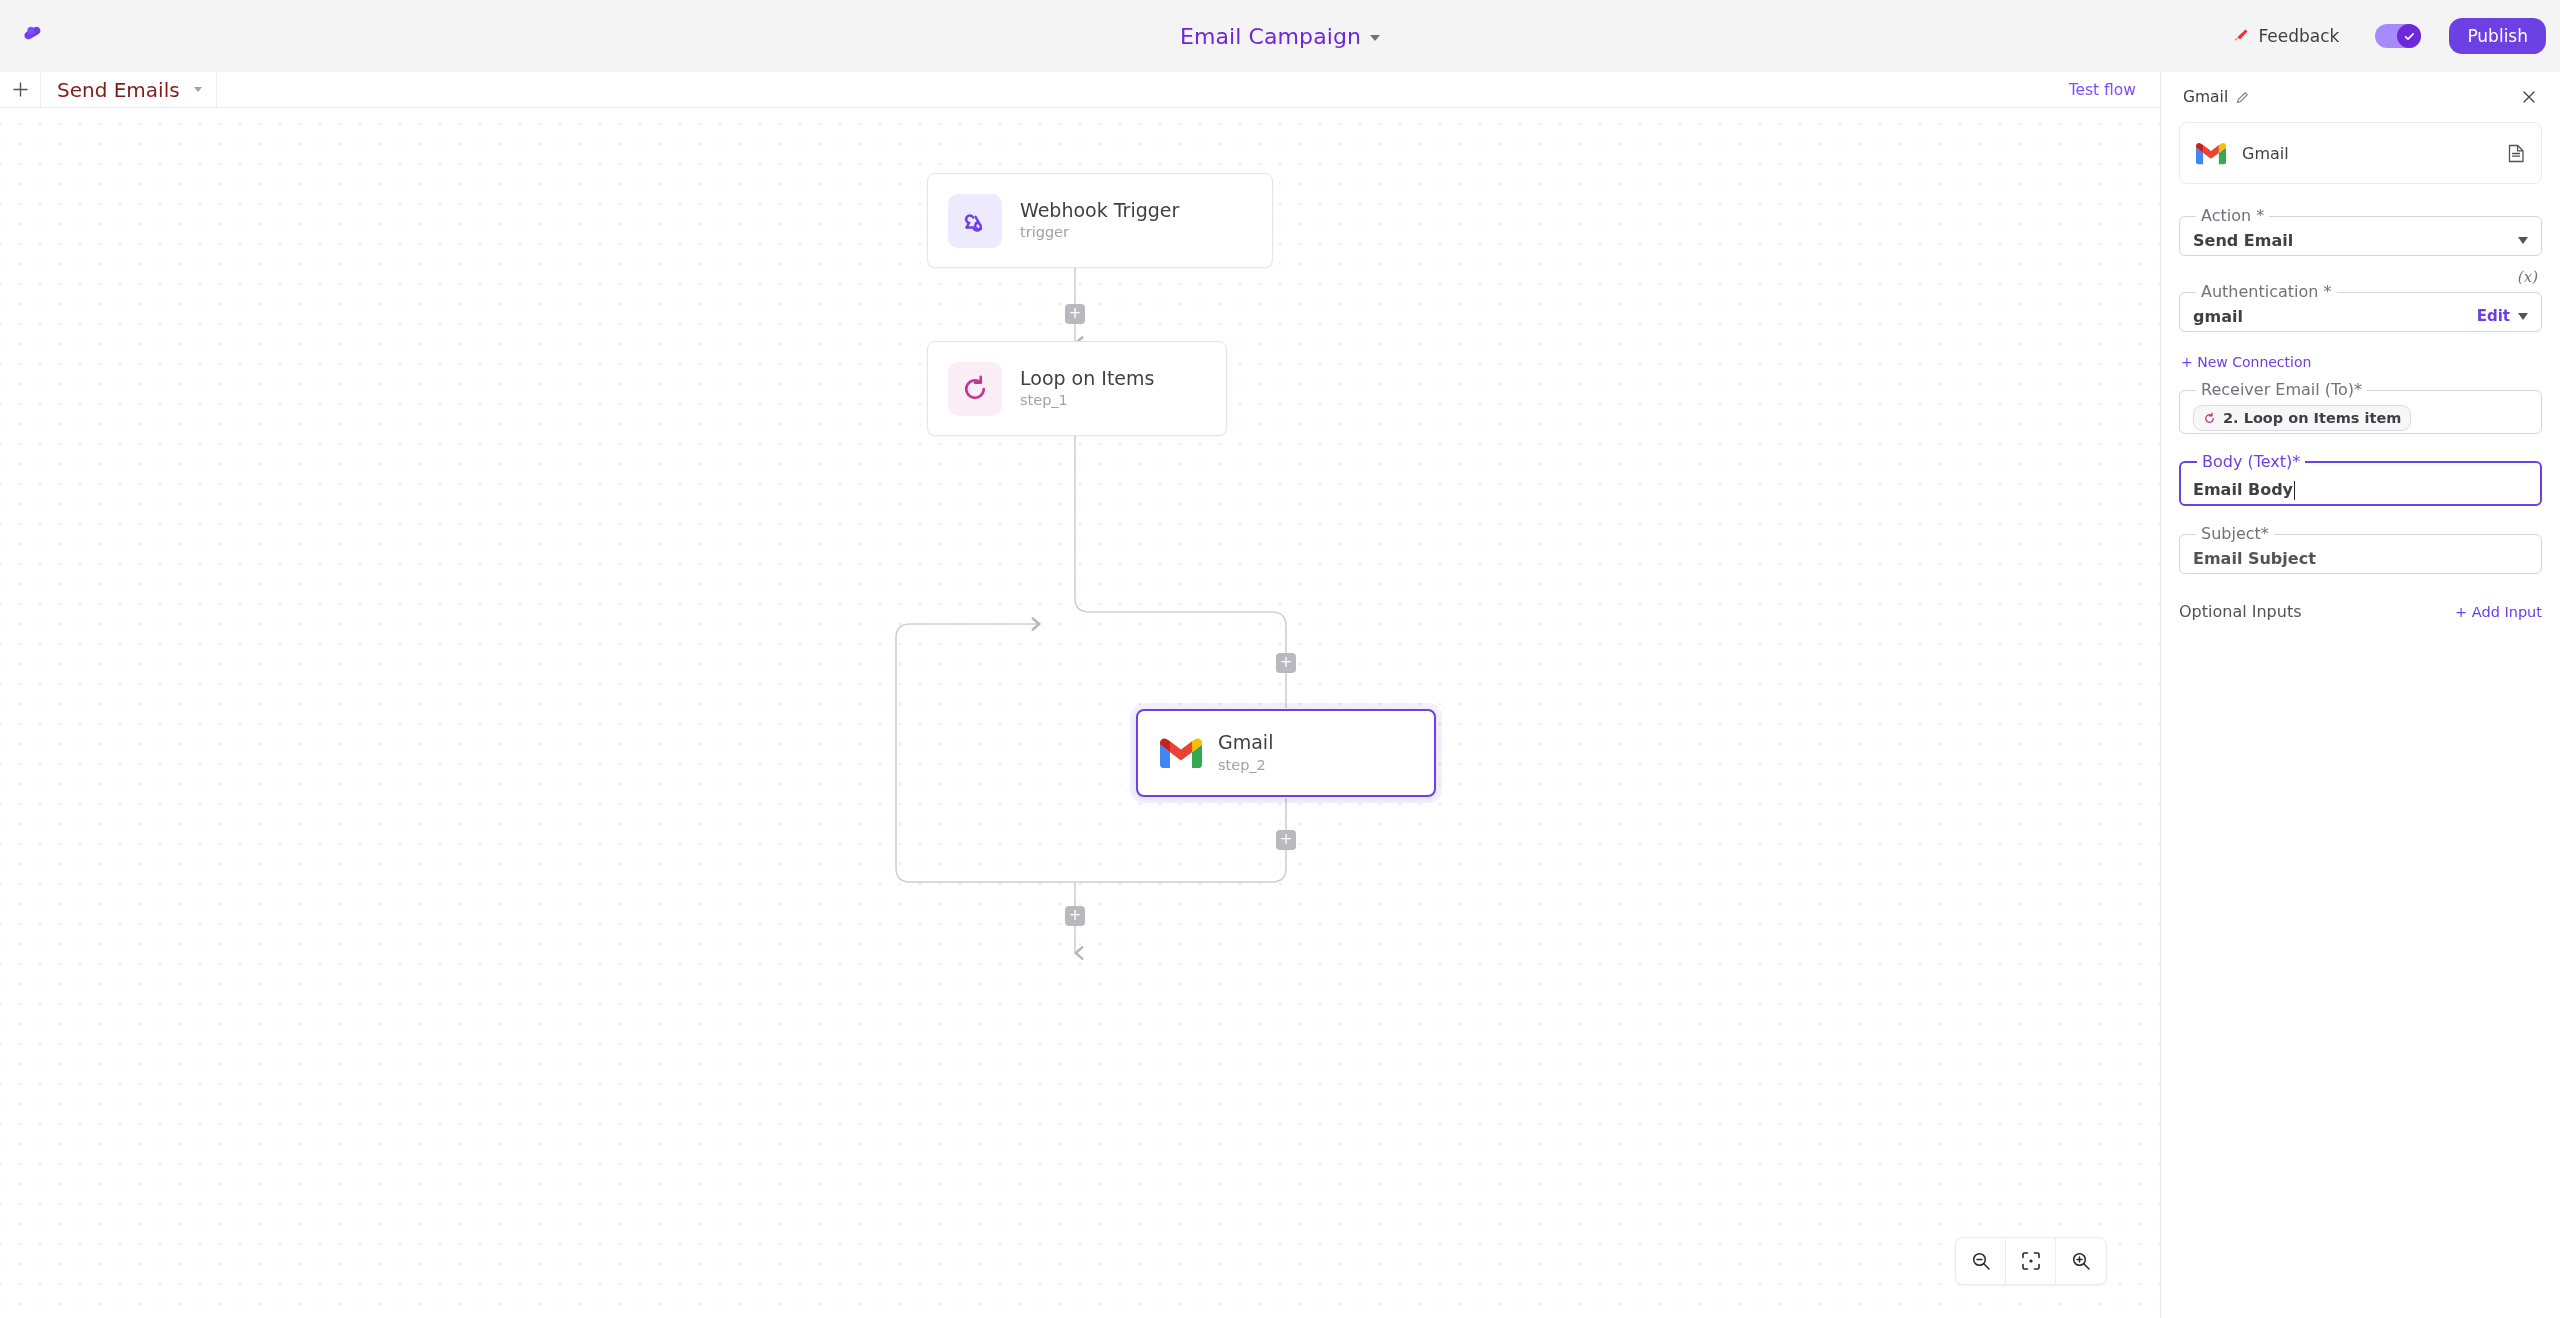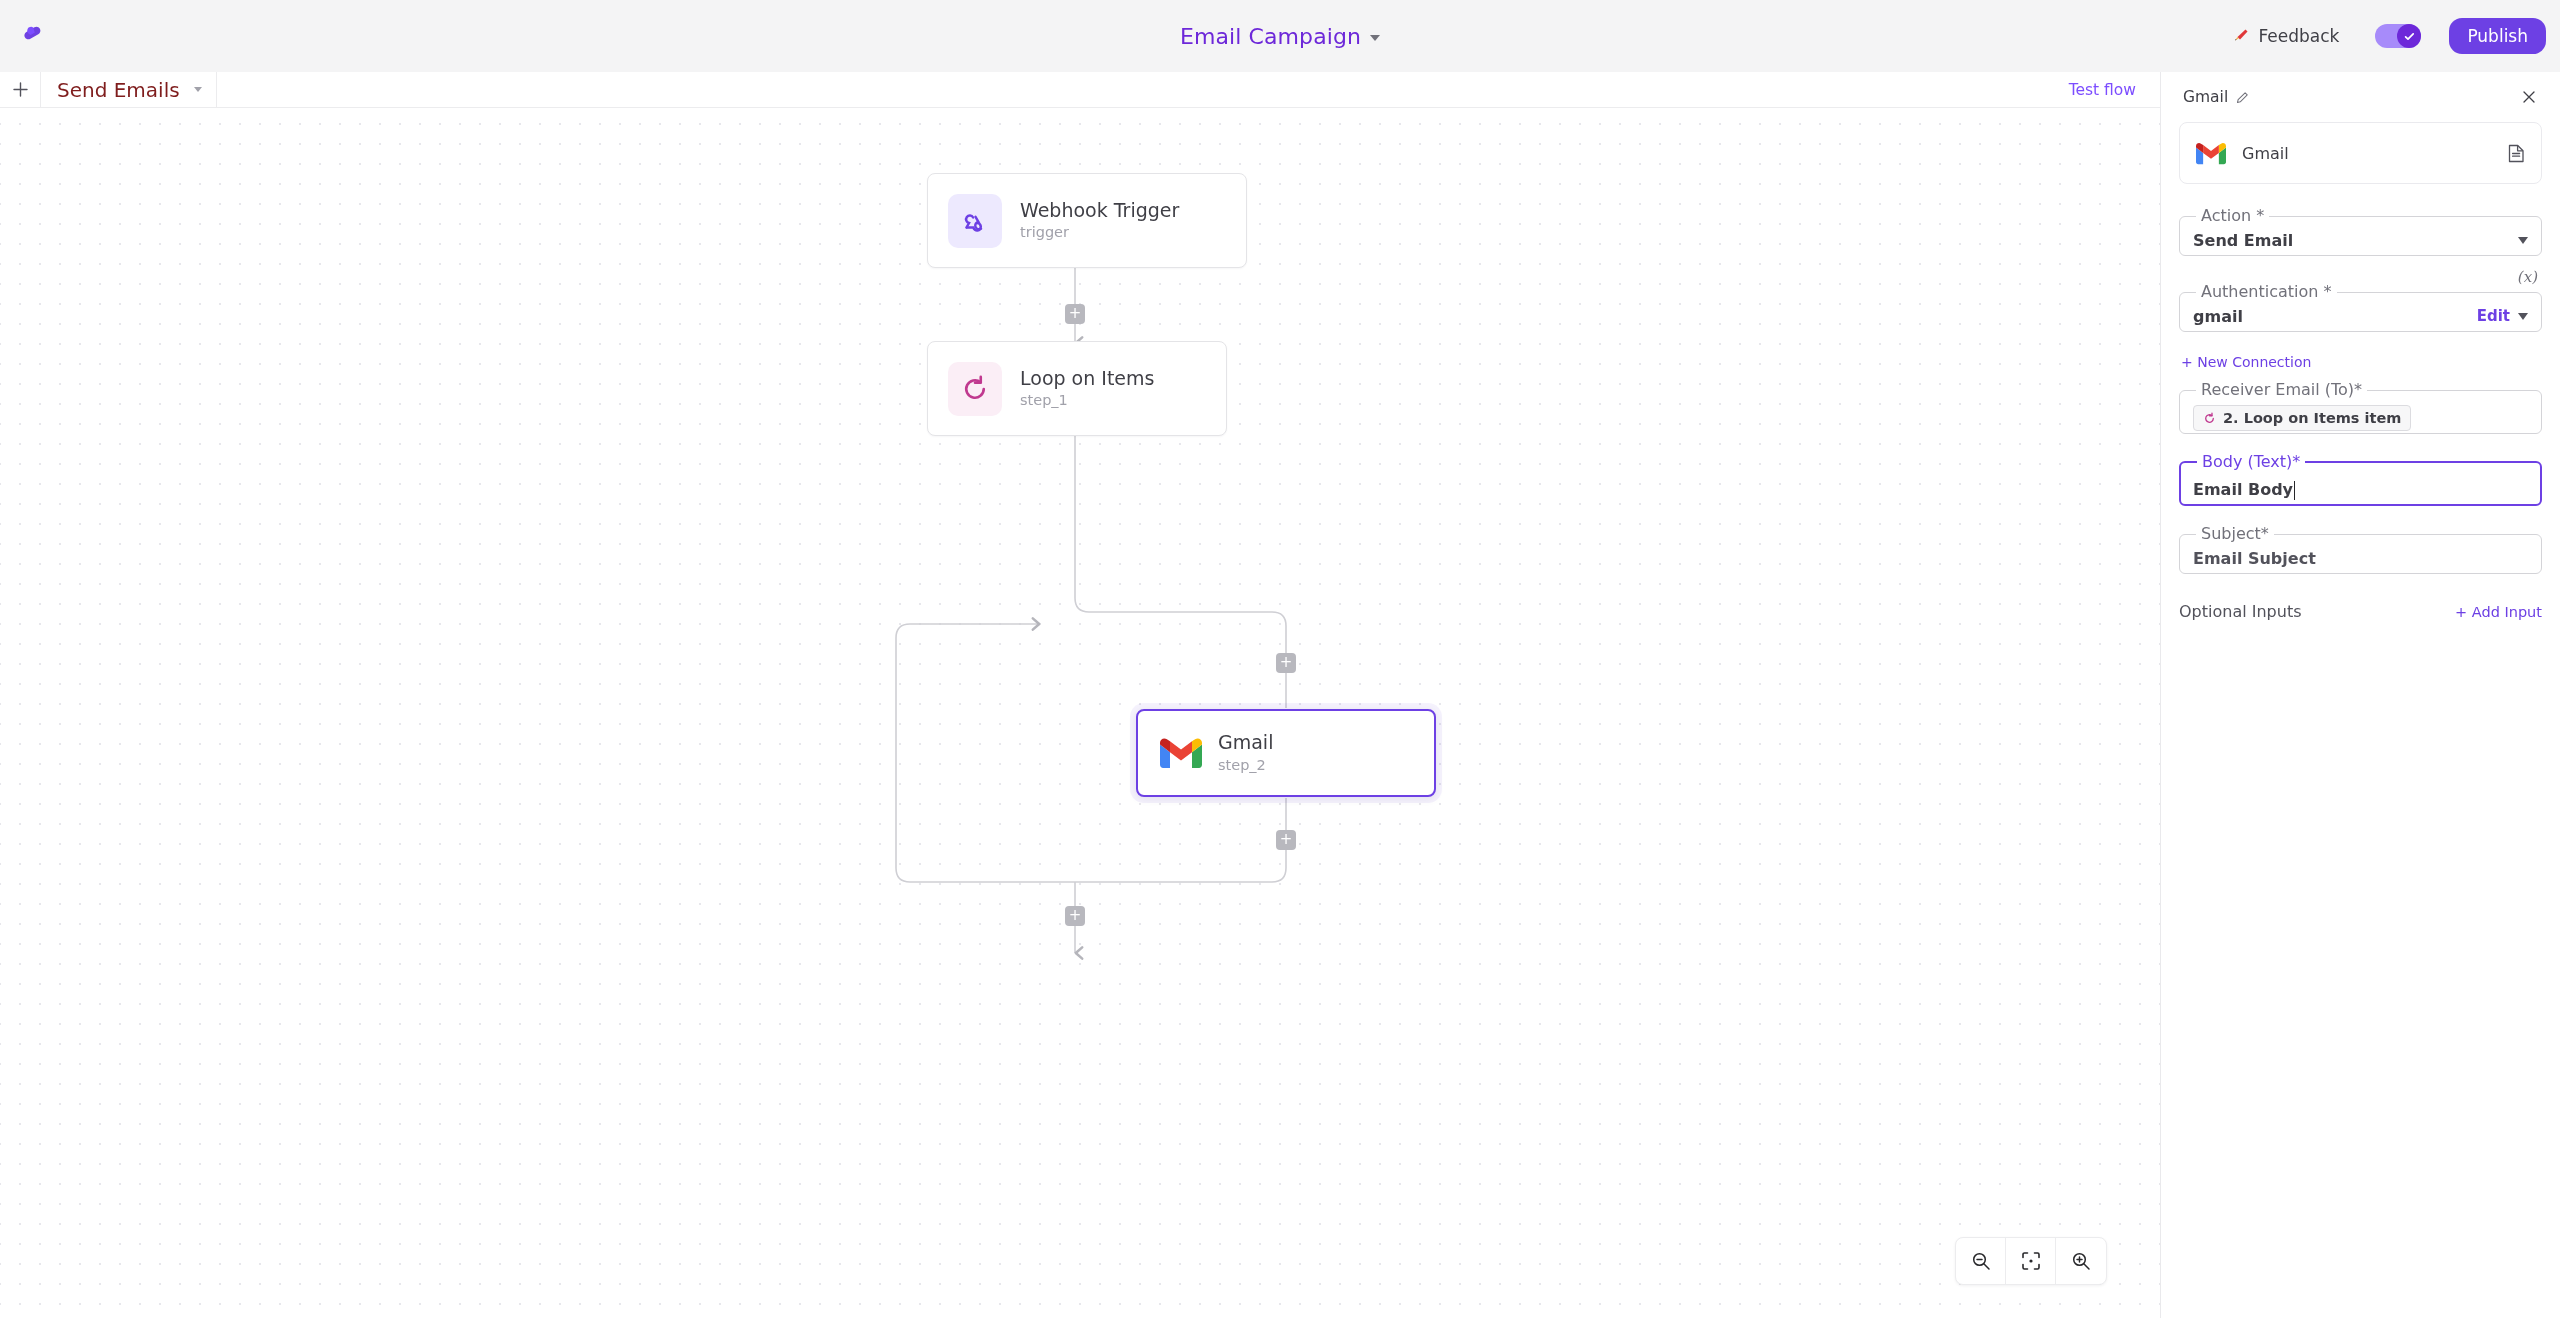--- a/index.html
+++ b/index.html
@@ -241,21 +241,21 @@
   }
 
   .new-conn-link {
     color: #6d40e4; font-size: 14px; cursor: pointer;
     display: inline-block; margin: -10px 0 8px 2px;
   }
 
   .chip {
     display: inline-flex; align-items: center; gap: 7px;
     border: 1px solid #dcdce0; background: #f7f7f8;
-    border-radius: 4px; padding: 4px 9px;
+    border-radius: 9px; padding: 4px 9px;
     font-size: 14.5px; color: #3f3f46;
   }
 
   .optional-row {
     display: flex; align-items: center; justify-content: space-between;
     margin-top: 28px;
   }
   .optional-label { font-size: 16px; color: #52525b; }
   .add-input-link { color: #6d40e4; font-size: 14.5px; cursor: pointer; }
 </style>
@@ -328,21 +328,21 @@
 
       <path d="M1075 160 L1075 235" stroke="#cfcfd4" stroke-width="1.6" fill="none" marker-end="url(#arrowDown)"></path>
 
       <path d="M1075 276 L1075 490 Q1075 504 1089 504 L1272 504 Q1286 504 1286 518 L1286 600" stroke="#cfcfd4" stroke-width="1.6" fill="none"></path>
 
       <path d="M1286 690 L1286 760 Q1286 774 1272 774 L910 774 Q896 774 896 760 L896 530 Q896 516 910 516 L1040 516" stroke="#cfcfd4" stroke-width="1.6" fill="none" marker-end="url(#arrowRight)"></path>
 
       <path d="M1075 774 L1075 845" stroke="#cfcfd4" stroke-width="1.6" fill="none" marker-end="url(#arrowDown)"></path>
     </svg>
 
-    <div class="node" style="left:927px; top:65px; width:320px; height:95px;">
+    <div class="node" style="left:927px; top:65px; width:346px; height:95px;">
       <div class="node-icon webhook">
         <svg width="30" height="30" viewBox="0 0 24 24">
           <path d="M10.5 9.2a3 3 0 1 0-3.3 4.4l-2 3.6" stroke="#6d40e4" stroke-width="2" fill="none" stroke-linecap="round"></path>
           <path d="M12.4 8.6l2.3 4.1a3 3 0 1 0 2.1 5.5" stroke="#6d40e4" stroke-width="2" fill="none" stroke-linecap="round"></path>
           <path d="M5.5 17.2h5.2a3 3 0 1 0 2.9-3.6" stroke="#6d40e4" stroke-width="2" fill="none" stroke-linecap="round"></path>
         </svg>
       </div>
       <div class="node-text">
         <span class="node-title">Webhook Trigger</span>
         <span class="node-sub">trigger</span>

